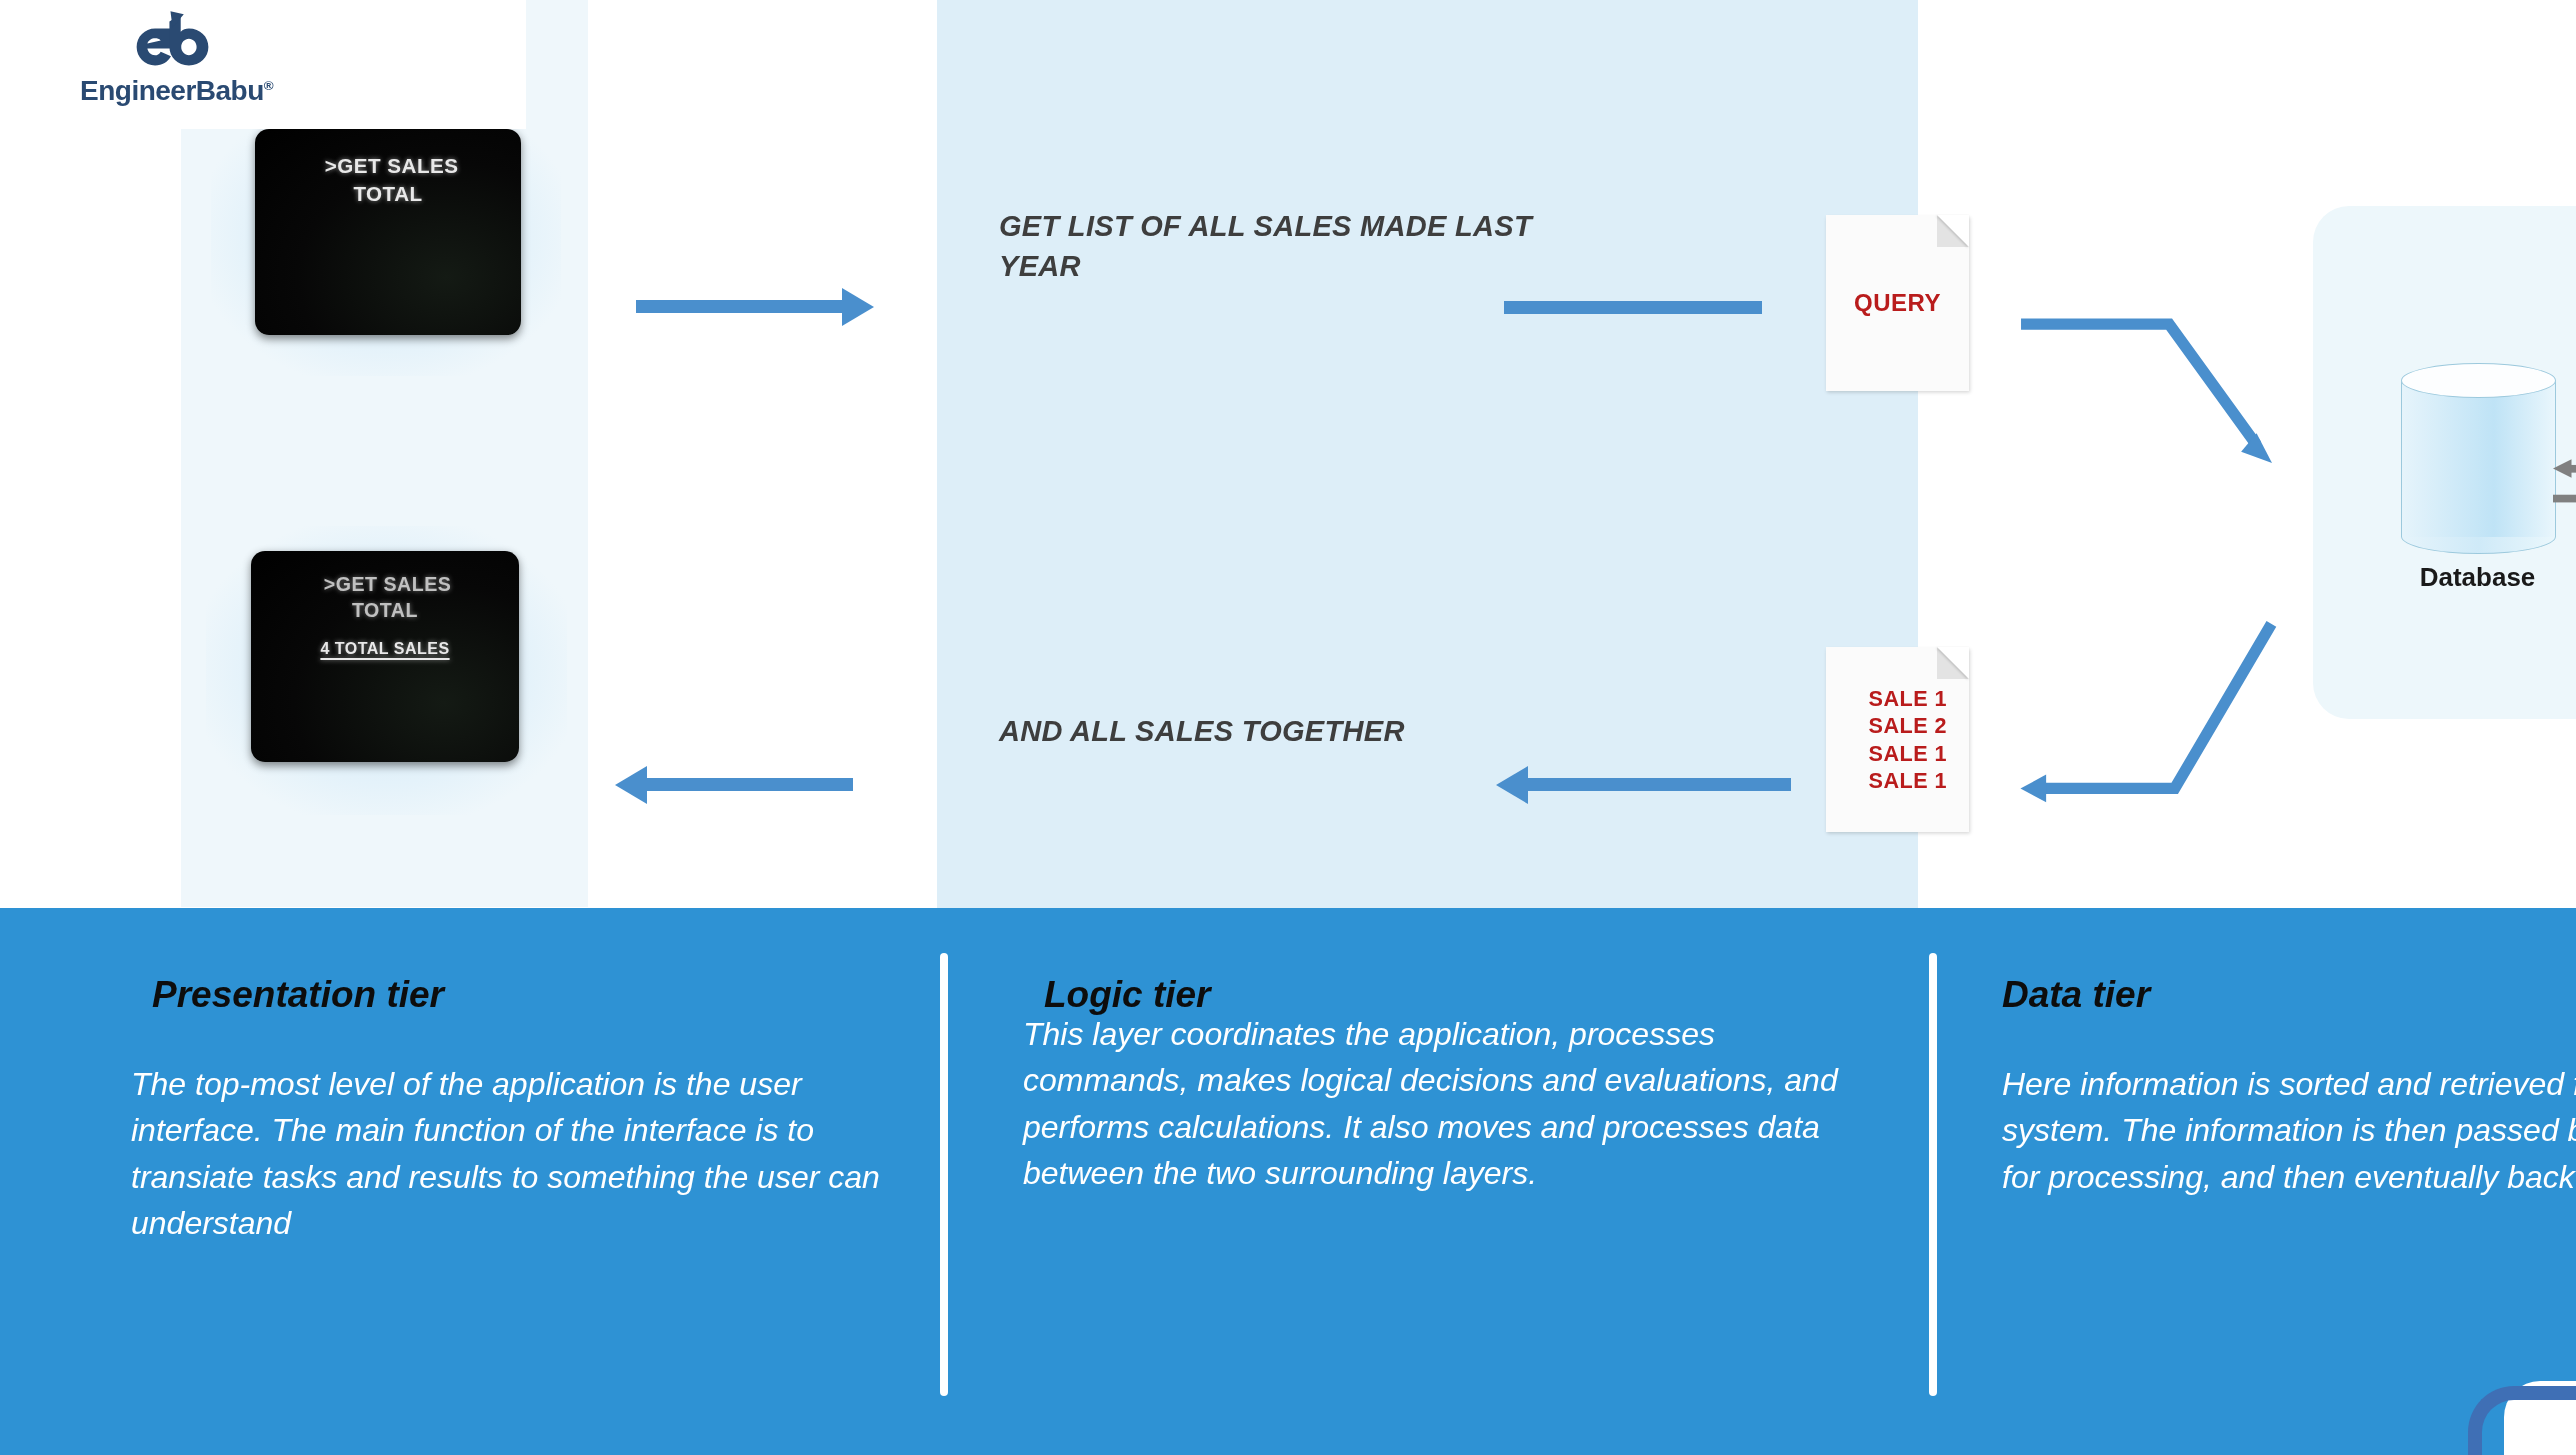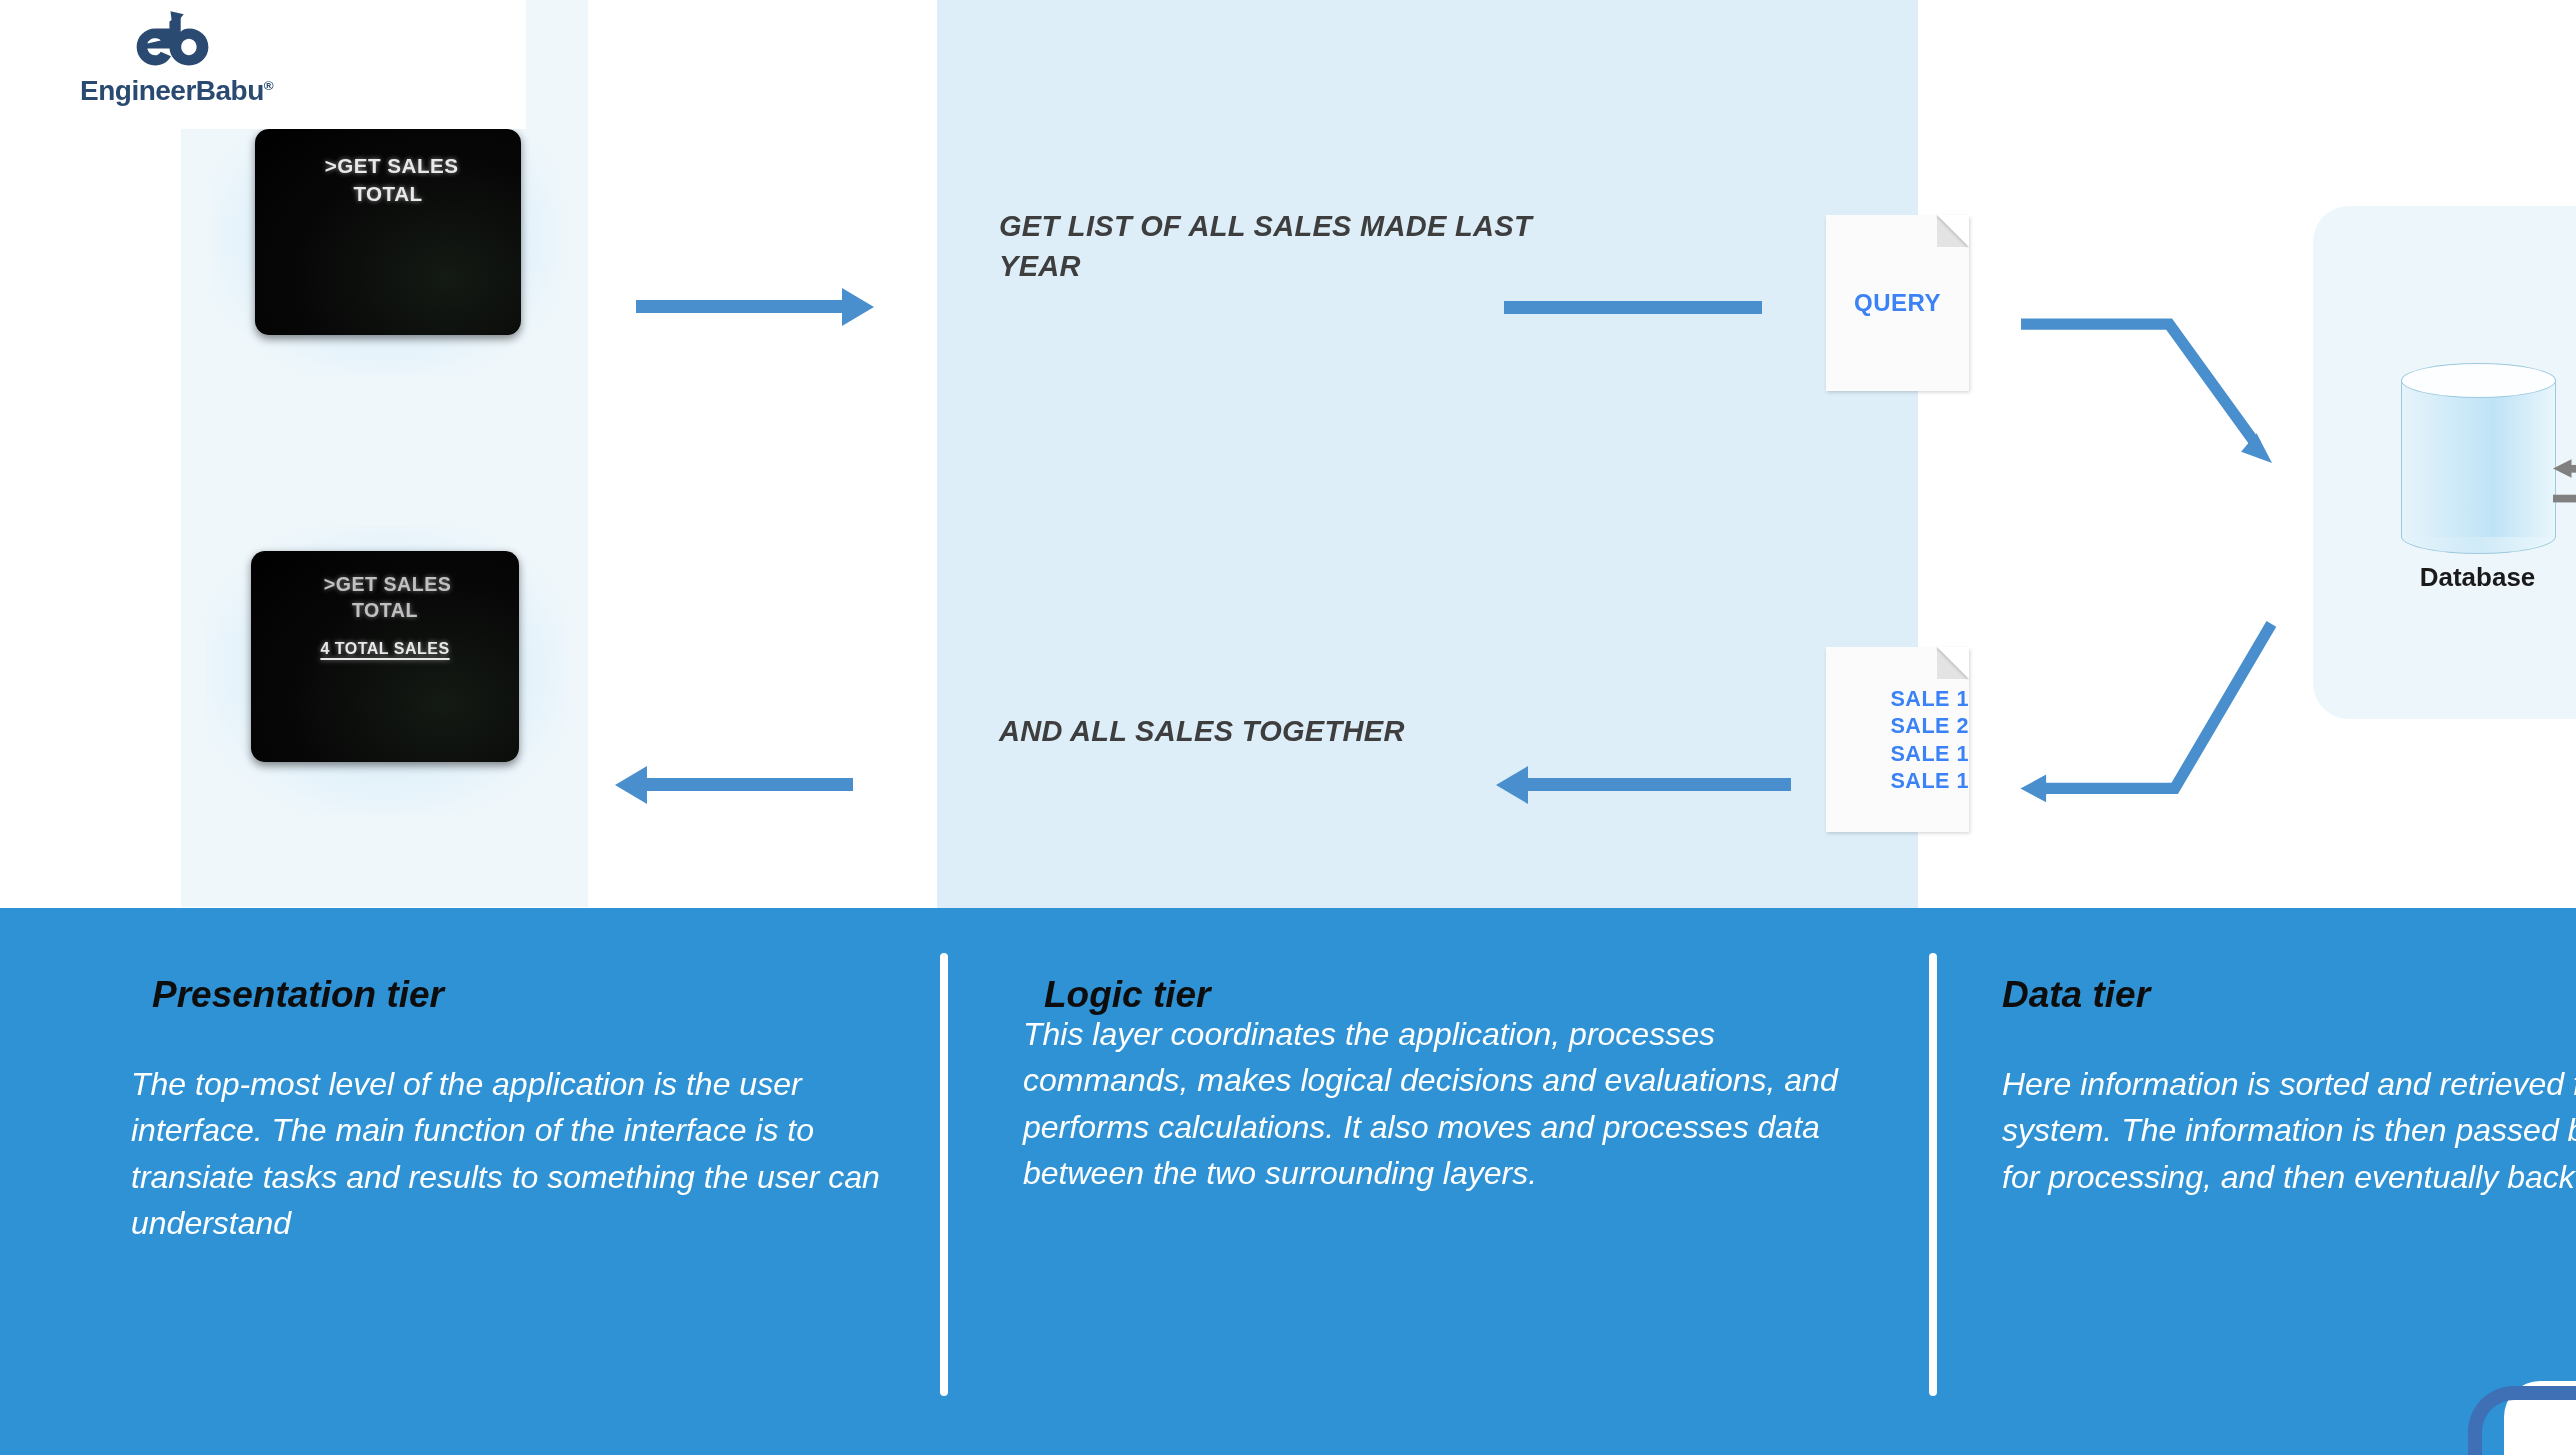--- a/index.html
+++ b/index.html
@@ -123,28 +123,28 @@
     border-left:32px solid transparent; border-top:32px solid #ffffff;
     filter:drop-shadow(-1px 1px 1px rgba(0,0,0,.16));
   }
   .doc .fold-back{
     position:absolute; right:0; top:0; width:32px; height:32px;
     background:#e3e3e3;
   }
   .doc-body{
     position:absolute; left:0; top:0; width:100%; height:100%;
     display:flex; flex-direction:column; align-items:center; justify-content:center;
-    font-weight:700; color:#3b82f6; letter-spacing:0.5px;
+    font-weight:700; color:#b91c1c; letter-spacing:0.5px;
   }
 
   .doc-query{ left:1826px; top:215px; width:143px; height:176px; }
   .doc-query .doc-body{ font-size:24px; }
 
   .doc-sales{ left:1826px; top:647px; width:143px; height:185px; }
-  .doc-sales .doc-body{ font-size:21.6px; align-items:flex-end; padding-left:20.6px; line-height:1.26; }
+  .doc-sales .doc-body{ font-size:21.6px; align-items:center; padding-left:20.6px; line-height:1.26; }
 
   
   .data-card{
     position:absolute; left:2313px; top:206px; width:554px; height:513px;
     background:#edf7fb; border-radius:36px;
   }
 
   .cylinder{ position:absolute; left:2401px; top:363px; width:155px; height:191px; }
   .cyl-body{
     position:absolute; left:0; top:17px; width:155px; height:157px;

